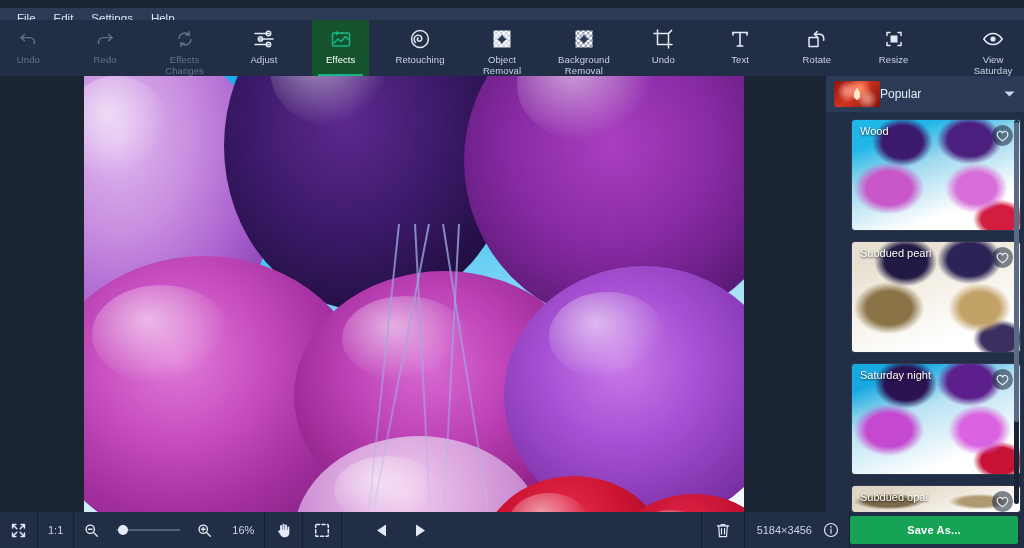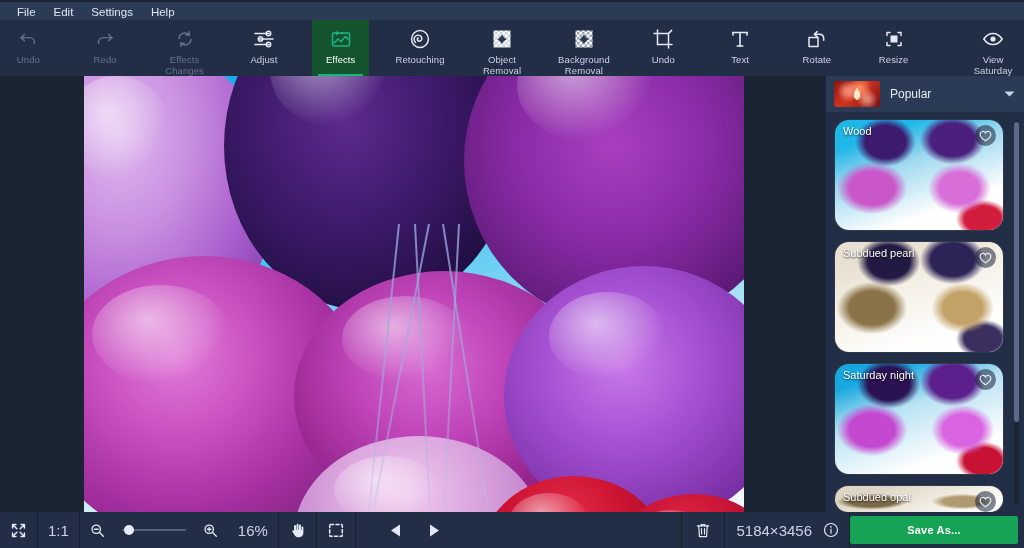--- a/index.html
+++ b/index.html
@@ -7,21 +7,21 @@
     width: 1024px; height: 548px;
     overflow: hidden;
     background: #1b2433;
     font-family: "Liberation Sans", sans-serif;
     -webkit-font-smoothing: antialiased;
   }
   #app { position: relative; width: 1024px; height: 548px; }
 
   
   .menubar {
-    position: absolute; left: 0; top: 2px; width: 1024px; height: 20px;
+    position: absolute; left: 0; top: 8px; width: 1024px; height: 20px;
     background: #2b3a55;
     display: flex; align-items: center;
     padding-left: 8px;
   }
   .menu-item {
     color: #dfe6f2; font-size: 11.5px; padding: 0 9px; line-height: 20px;
     cursor: default; white-space: nowrap;
   }
 
   
@@ -103,31 +103,32 @@
       position: relative; overflow: hidden;
   }
   .rp-thumb::after {
     content: "";
     position: absolute; left: 50%; top: 50%; width: 9px; height: 13px;
     transform: translate(-50%,-50%);
     background: #ffe9cf;
     border-radius: 50% 50% 50% 50% / 70% 70% 30% 30%;
     clip-path: polygon(50% 0%, 82% 38%, 88% 72%, 50% 100%, 12% 72%, 18% 38%);
   }
-  .rp-title { color: #e7edf8; font-size: 12px; margin-left: 10px; flex: 1; }
+  .rp-title { color: #e7edf8; font-size: 12px; flex: 1; }
   .rp-caret { width: 14px; display: flex; align-items: center; justify-content: center; }
 
   .rp-list {
     position: absolute; left: 0; top: 36px; width: 198px; height: 400px;
     overflow: hidden; padding: 8px 12px 0 9px;
   }
   .preset {
     position: relative; width: 168px; height: 110px; margin-bottom: 12px;
-    border-radius: 14px; overflow: hidden; cursor: default;
+    border-radius: 3px; overflow: hidden; cursor: default;
     box-shadow: 0 0 0 1px rgba(255,255,255,.06);
+    margin-left: 17px;
   }
   .preset .pv { position: absolute; inset: 0; }
   .preset .plabel {
     position: absolute; left: 8px; top: 5px; font-size: 11px; color: #ffffff;
     text-shadow: 0 1px 2px rgba(0,0,0,.75); z-index: 3;
   }
   .heart {
     position: absolute; right: 7px; top: 5px; width: 21px; height: 21px;
     border-radius: 50%; background: rgba(25,35,55,.55);
     display: flex; align-items: center; justify-content: center; z-index: 3;
@@ -180,21 +181,21 @@
   
   .statusbar {
     position: absolute; left: 0; top: 512px; width: 1024px; height: 36px;
     background: #222e45; display: flex; align-items: center;
   }
   .sb-cell {
     height: 36px; display: flex; align-items: center; justify-content: center;
     padding: 0 10px; cursor: default;
   }
   .sb-div { width: 1px; height: 36px; background: #18202f; }
-  .sb-text { color: #c9d4e6; font-size: 15px; white-space: nowrap; }
+  .sb-text { color: #c9d4e6; font-size: 11px; white-space: nowrap; }
   .sb-zoomtrack {
     width: 64px; height: 2px; background: #55617a; border-radius: 2px;
     position: relative; margin: 0 7px;
   }
   .sb-zoomknob {
     position: absolute; left: 2px; top: -4px; width: 10px; height: 10px;
     border-radius: 50%; background: #e6ecf7;
   }
   .sb-spacer { flex: 1; }
   .save-btn {

